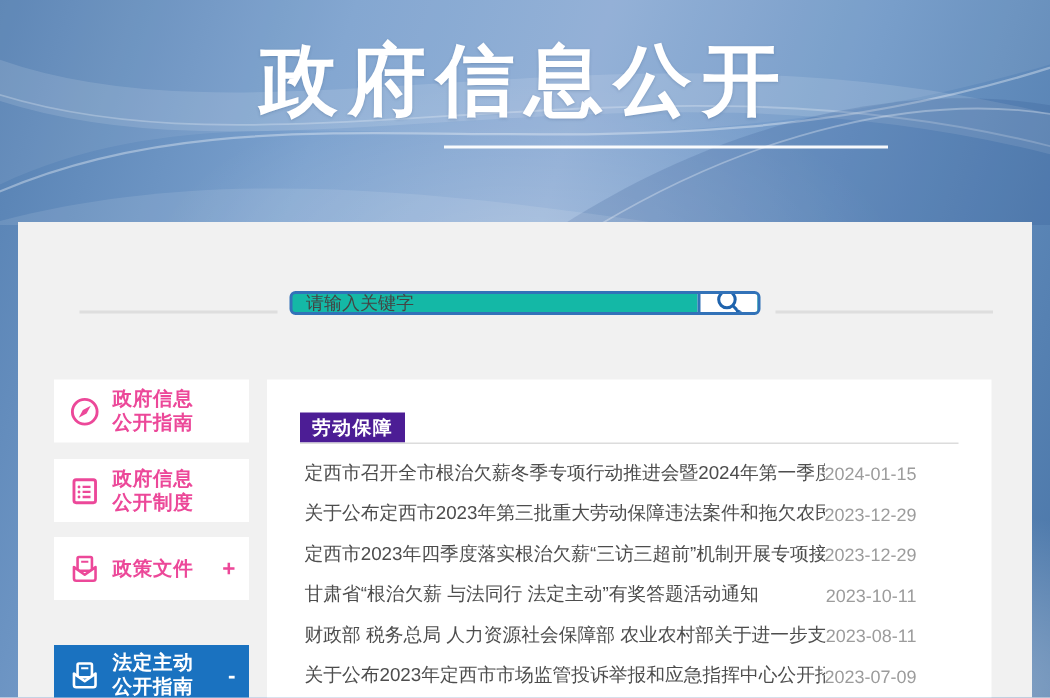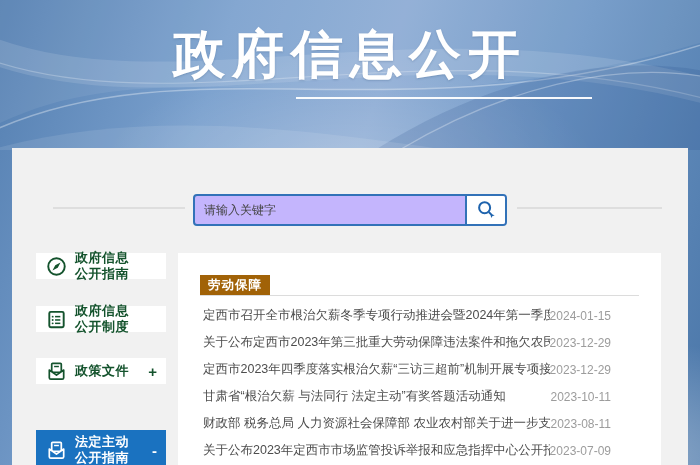--- a/index.html
+++ b/index.html
@@ -23,55 +23,55 @@
     position:absolute; left:296px; top:97px; width:296px; height:2px;
     background:rgba(255,255,255,0.95);
   }
   .panel { position:absolute; left:12px; top:148px; width:676px; height:317px; background:#f1f1f1; }
 
   
   .deco-line { position:absolute; top:59px; height:2px; background:#dedede; }
   .deco-line.left  { left:41px;  width:132px; }
   .deco-line.right { left:505px; width:145px; }
   .searchbox {
-    position:absolute; left:181px; top:46px; width:314px; height:32px;
-    border:2px solid #3272b8; border-radius:4px; background:#c4b5fd;
+    position:absolute; left:181px; top:46px; width:314px; height:16px;
+    border:2px solid #3272b8; border-radius:4px; background:#14b8a6;
     display:flex; align-items:stretch; overflow:hidden;
   }
   .searchbox input {
     flex:1; border:none; outline:none; background:transparent;
     font-size:12px; color:#444; padding:0 9px;
     font-family:"Liberation Sans","DejaVu Sans",sans-serif;
   }
   .searchbox input::placeholder { color:#444; opacity:1; }
   .search-btn {
     width:40px; background:#ffffff; border:none; border-left:2px solid #3272b8;
     display:flex; align-items:center; justify-content:center; cursor:pointer;
   }
 
   
   .side-item {
-    position:absolute; left:24px; width:130px; height:26px; background:#ffffff;
+    position:absolute; left:24px; width:130px; height:42px; background:#ffffff;
     display:flex; align-items:center; padding-left:9px; cursor:pointer;
-    color:#14532d;
+    color:#ec4899;
   }
   .side-item.active { background:#1a72c0; color:#ffffff;margin-top:19px; }
   .side-icon { width:23px; height:23px; flex:0 0 23px; margin-right:7px; display:flex; }
   .side-icon svg { width:23px; height:23px; }
   .env-body { fill:#ffffff; }
   .side-item.active .env-body { fill:#1a72c0; }
   .side-label { font-size:13px; font-weight:bold; line-height:16px; letter-spacing:0.5px; }
   .side-label span { display:block; }
   .side-suffix { margin-left:auto; padding-right:9px; font-size:15px; font-weight:bold; }
 
   
   .main-card { position:absolute; left:166px; top:105px; width:483px; height:212px; background:#ffffff; }
   .tab {
     position:absolute; left:22px; top:22px; height:20px; padding:0 8px;
-    background:#a16207; color:#ffffff; font-size:12.5px; font-weight:bold;
+    background:#4c1d95; color:#ffffff; font-size:12.5px; font-weight:bold;
     line-height:20px; letter-spacing:1px; cursor:pointer;
   }
   .tab-line { position:absolute; left:22px; top:42px; width:439px; height:1px; background:#dcdcdc; }
   .news-list { position:absolute; left:0; top:49px; width:483px; }
   .news-row {
     height:27px; display:flex; align-items:center;
     padding:0 50px 0 25px; cursor:pointer;
   }
   .news-title {
     font-size:12.5px; color:#4d4d4d; white-space:nowrap; overflow:hidden;

